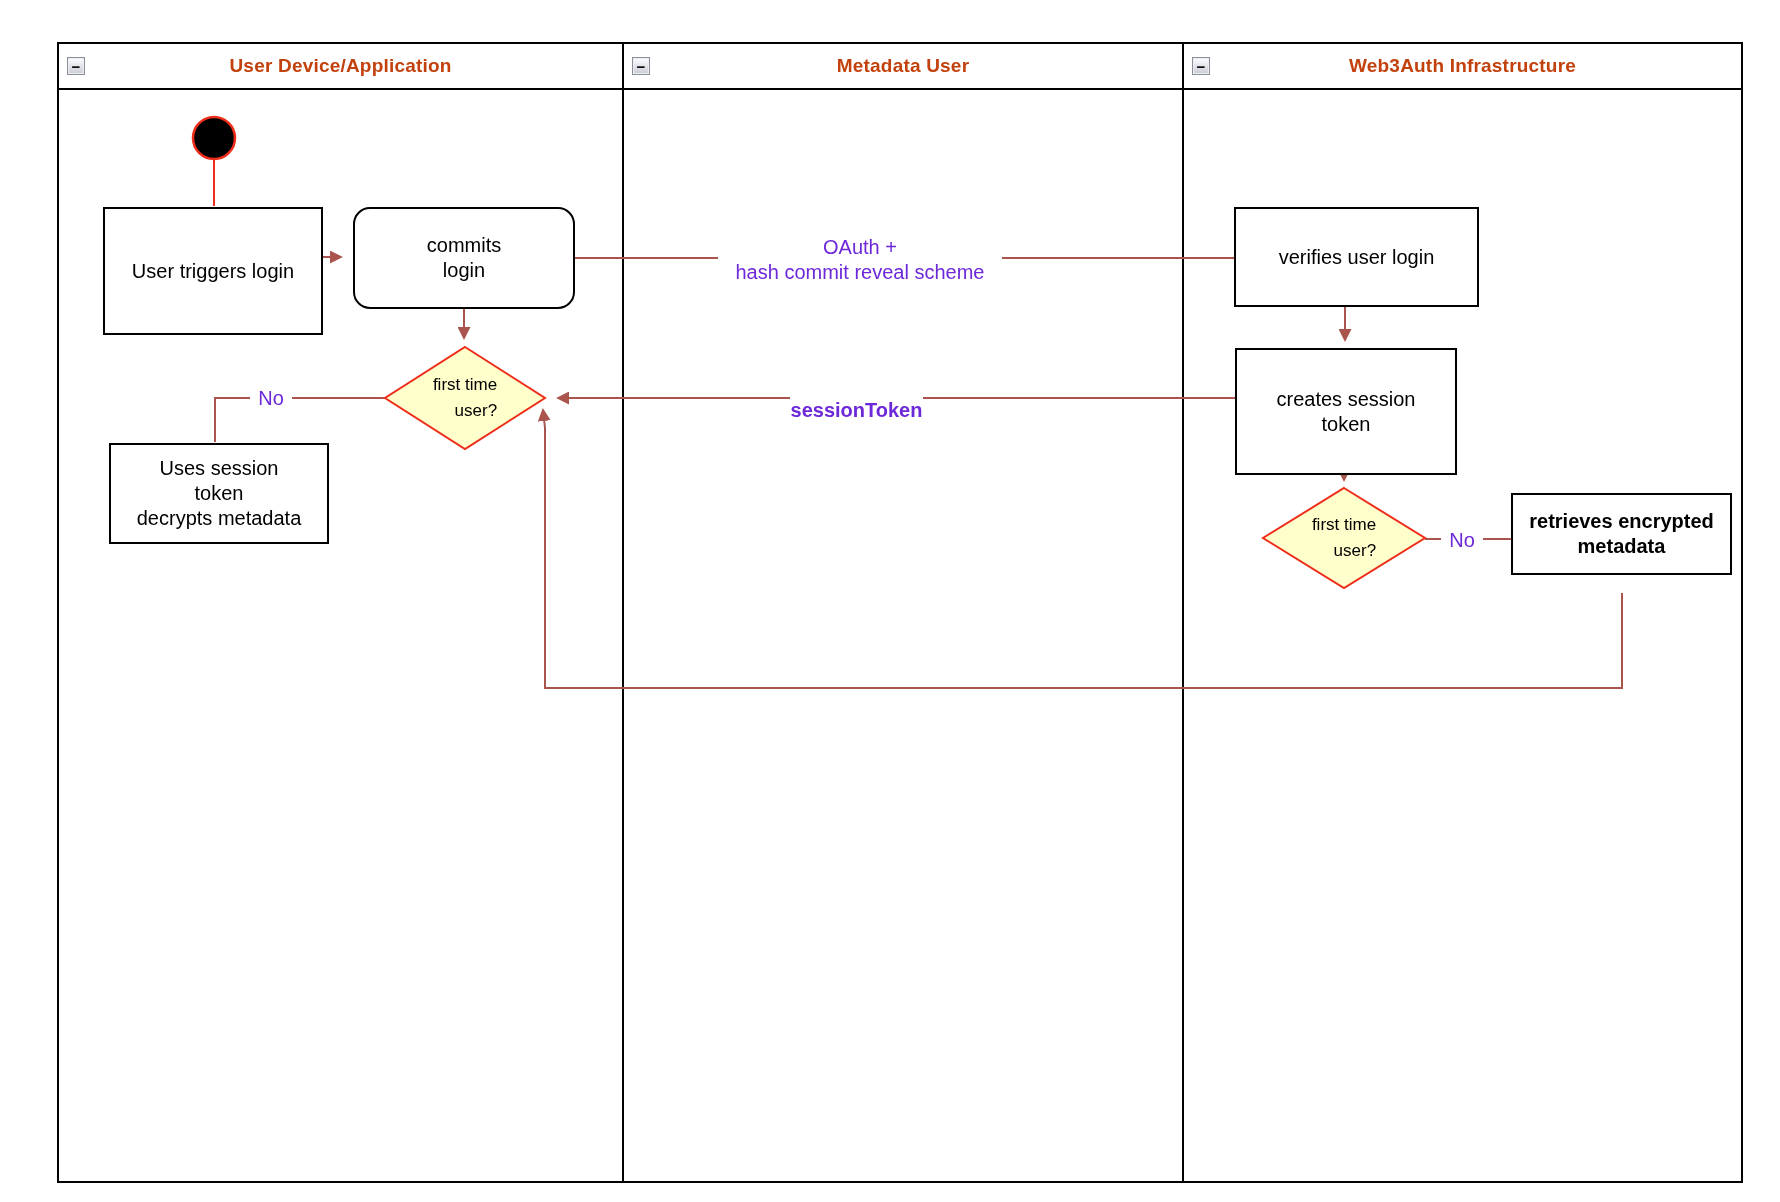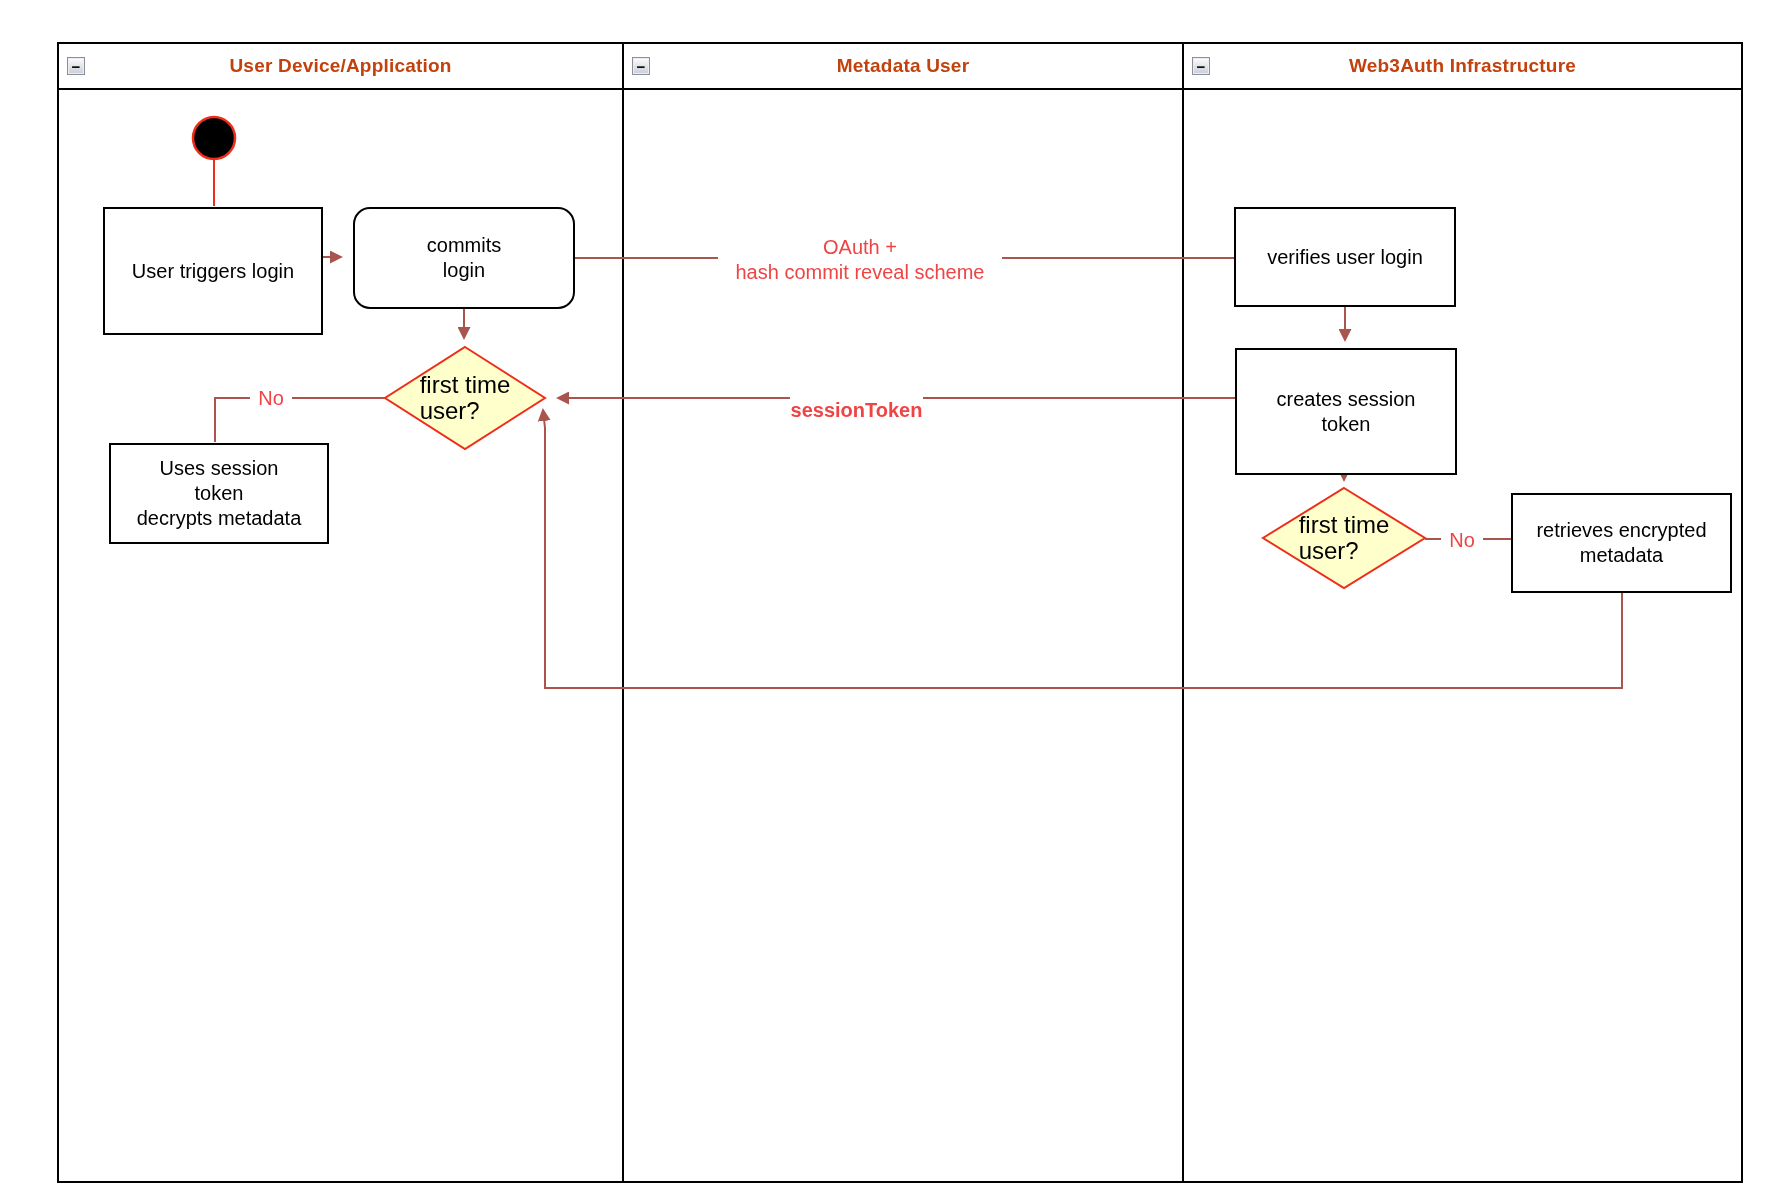--- a/index.html
+++ b/index.html
@@ -41,27 +41,27 @@
   .node{
     position:absolute;border:2px solid #000;background:#fff;
     display:flex;align-items:center;justify-content:center;
     text-align:center;font-size:20px;line-height:25px;color:#000;
     white-space:pre-line;
   }
 
   
   .diamond-label{
     position:absolute;display:flex;align-items:center;justify-content:center;
-    text-align:left;font-size:24px;line-height:26px;color:#000;
+    text-align:right;font-size:17px;line-height:26px;color:#000;
     white-space:pre-line;background:transparent;
   }
 
   
   .edge-label{
-    position:absolute;background:#fff;color:#ef4444;
+    position:absolute;background:#fff;color:#6d28d9;
     display:flex;align-items:center;justify-content:center;
     text-align:center;font-size:20px;line-height:25px;white-space:pre-line;
   }
 </style>
 </head>
 <body>
 
 <div class="canvas">
 
   <div class="cell" style="left:57px;top:88px;width:567px;height:1095px;"></div>
@@ -113,24 +113,24 @@
     <polygon class="diamond" points="465,347 545,398 465,449 385,398"></polygon>
     <polygon class="diamond" points="1344,488 1425,538 1344,588 1263,538"></polygon>
   </svg>
 
   <div class="node" style="left:103px;top:207px;width:220px;height:128px;">User triggers login</div>
   <div class="node" style="left:353px;top:207px;width:222px;height:102px;border-radius:17px;">commits
 login</div>
   <div class="node" style="left:109px;top:443px;width:220px;height:101px;">Uses session
 token
 decrypts metadata</div>
-  <div class="node" style="left:1234px;top:207px;width:222px;height:100px;">verifies user login</div>
+  <div class="node" style="left:1234px;top:207px;width:245px;height:100px;">verifies user login</div>
   <div class="node" style="left:1235px;top:348px;width:222px;height:127px;">creates session
 token</div>
-  <div class="node" style="left:1511px;top:493px;width:221px;height:100px;">retrieves encrypted
+  <div class="node" style="left:1511px;top:493px;width:221px;height:82px;font-weight:bold;">retrieves encrypted
 metadata</div>
 
   <div class="diamond-label" style="left:385px;top:368px;width:160px;height:60px;">first time
 user?</div>
   <div class="diamond-label" style="left:1264px;top:508px;width:160px;height:60px;">first time
 user?</div>
 
   <div class="edge-label" style="left:718px;top:235px;width:284px;height:50px;">OAuth +
 hash commit reveal scheme</div>
   <div class="edge-label" style="left:790px;top:396px;width:133px;height:29px;font-weight:bold;">sessionToken</div>

